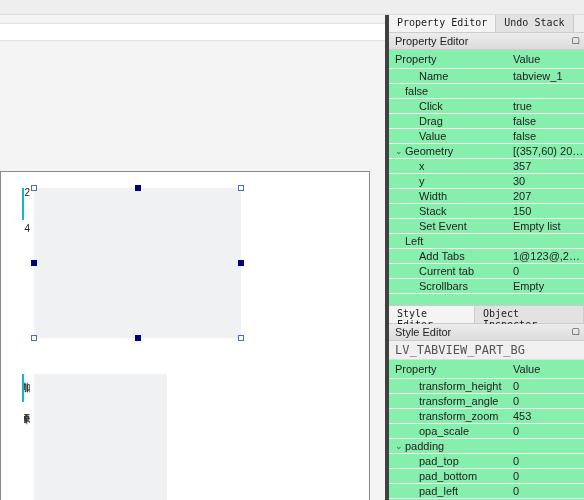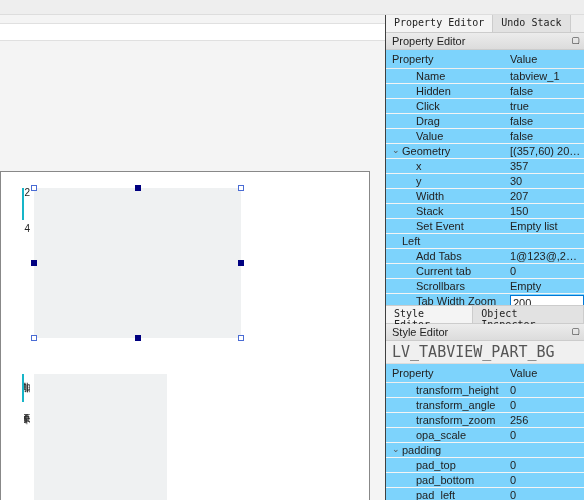--- a/index.html
+++ b/index.html
@@ -11,38 +11,38 @@
 .selected-widget{position:absolute;left:33px;top:16px;width:207px;height:150px;background:#eff1f2}
 .handle{position:absolute;width:6px;height:6px;background:#000080}
 .handle.nw{left:-3px;top:-3px}.handle.n{left:50%;top:-3px;margin-left:-3px}.handle.ne{right:-3px;top:-3px}
 .handle.w{left:-3px;top:50%;margin-top:-3px}.handle.e{right:-3px;top:50%;margin-top:-3px}
 .handle.sw{left:-3px;bottom:-3px}.handle.s{left:50%;bottom:-3px;margin-left:-3px}.handle.se{right:-3px;bottom:-3px}
 .handle.corner{background:#fff;border:1px solid #4a6cd4}
 .tab-strip{position:absolute;left:0;top:0;width:12px;height:100%}
 .tab-item{width:8px;height:32px;margin-bottom:4px;border-left:2px solid #17b5c8;padding-left:2px;writing-mode:vertical-rl;text-orientation:upright;font-size:10px;overflow:hidden;line-height:1}
 .tab-item span{writing-mode:horizontal-tb;display:block;font-size:10px;line-height:10px}
 .widget2{position:absolute;left:33px;top:202px;width:133px;height:130px;background:#eff1f2}
-.right-panels{position:absolute;right:0;top:15px;width:199px;height:485px;background:#7dd3fc;border-left:1px solid #404040}
+.right-panels{position:absolute;right:0;top:15px;width:199px;height:485px;background:#86efac;border-left:4px solid #404040}
 .panel-tabs{display:flex;background:#eee;border-bottom:1px solid #ccc;height:18px}
 .panel-tab{padding:2px 8px;font-family:Consolas,monospace;font-size:10px;border-right:1px solid #ccc;background:#e2e2e2;cursor:pointer}
 .panel-tab.active{background:#f4f4f4}
 .panel-title{background:linear-gradient(#ececec,#dcdcdc);padding:2px 6px;font-size:11px;border-bottom:1px solid #ccc;position:relative}
 .panel-title .pin{position:absolute;right:4px;top:2px;font-size:9px;cursor:pointer}
 .prop-header{display:flex;padding:3px 6px;border-bottom:1px solid #eee}
 .prop-header>div:first-child{width:118px}
 .prop-rows{overflow-y:auto}
-.prop-row{display:flex;padding:1px 0 1px 6px;border-bottom:1px solid #f4f4f4;min-height:15px}
+.prop-row{display:flex;padding:1px 0 1px 6px;border-bottom:1px solid #f4f4f4;align-items:center;min-height:15px}
 .prop-row .exp{width:10px;font-size:9px;color:#555;cursor:pointer}
 .prop-row .nm{width:108px;padding-left:0}
 .prop-row.child .nm{padding-left:14px}
 .prop-row .val{flex:1;overflow:hidden;text-overflow:ellipsis;white-space:nowrap}
 .prop-row.editing .val{padding:0}
 .prop-row.editing input{width:100%;border:1px solid #0078d7;padding:0 2px;font-size:11px;height:15px;outline:none}
 .style-panel{border-top:1px solid #ccc}
-.style-sub{background:#f0f0f0;padding:2px 6px;font-family:Consolas,monospace;font-size:15px;border-bottom:1px solid #ddd;color:#555}
+.style-sub{background:#f0f0f0;padding:2px 6px;font-family:Consolas,monospace;font-size:12px;border-bottom:1px solid #ddd;color:#555}
 </style>
 </head>
 <body>
 
 <div class="toolbar-top"></div>
 
 <div class="canvas-area">
   <div class="canvas-doc-bar"></div>
   <div class="canvas-viewport">
     <div class="selected-widget">
@@ -87,21 +87,20 @@
     <div>Value</div>
   </div>
   <div class="prop-rows" style="height:236px">
     <div class="prop-row child">
         <span class="exp"></span>
         <span class="nm">Name</span>
         <span class="val">tabview_1</span>
       </div>
     <div class="prop-row child">
         <span class="exp"></span>
-        <span class="nm">Hidden</span>
         <span class="val">false</span>
       </div>
     <div class="prop-row child">
         <span class="exp"></span>
         <span class="nm">Click</span>
         <span class="val">true</span>
       </div>
     <div class="prop-row child">
         <span class="exp"></span>
         <span class="nm">Drag</span>
@@ -153,25 +152,20 @@
       </div>
     <div class="prop-row child">
         <span class="exp"></span>
         <span class="nm">Current tab</span>
         <span class="val">0</span>
       </div>
     <div class="prop-row child">
         <span class="exp"></span>
         <span class="nm">Scrollbars</span>
         <span class="val">Empty</span>
-      </div>
-    <div class="prop-row child editing">
-        <span class="exp"></span>
-        <span class="nm">Tab Width Zoom</span>
-        <span class="val"><input value="200" style=""></span>
       </div>
 
   </div>
 
   <div class="style-panel">
     <div class="panel-tabs">
       <div class="panel-tab active">Style Editor</div>
       <div class="panel-tab">Object Inspector</div>
     </div>
     <div class="panel-title"><span>Style Editor</span><span class="pin">▢</span></div>
@@ -187,21 +181,21 @@
           <span class="val">0</span>
         </div>
       <div class="prop-row child">
           <span class="exp"></span>
           <span class="nm" style="padding-left:14px">transform_angle</span>
           <span class="val">0</span>
         </div>
       <div class="prop-row child">
           <span class="exp"></span>
           <span class="nm" style="padding-left:14px">transform_zoom</span>
-          <span class="val">256</span>
+          <span class="val">453</span>
         </div>
       <div class="prop-row child">
           <span class="exp"></span>
           <span class="nm" style="padding-left:14px">opa_scale</span>
           <span class="val">0</span>
         </div>
       <div class="prop-row">
           <span class="exp">⌄</span>
           <span class="nm">padding</span>
           <span class="val"></span>

